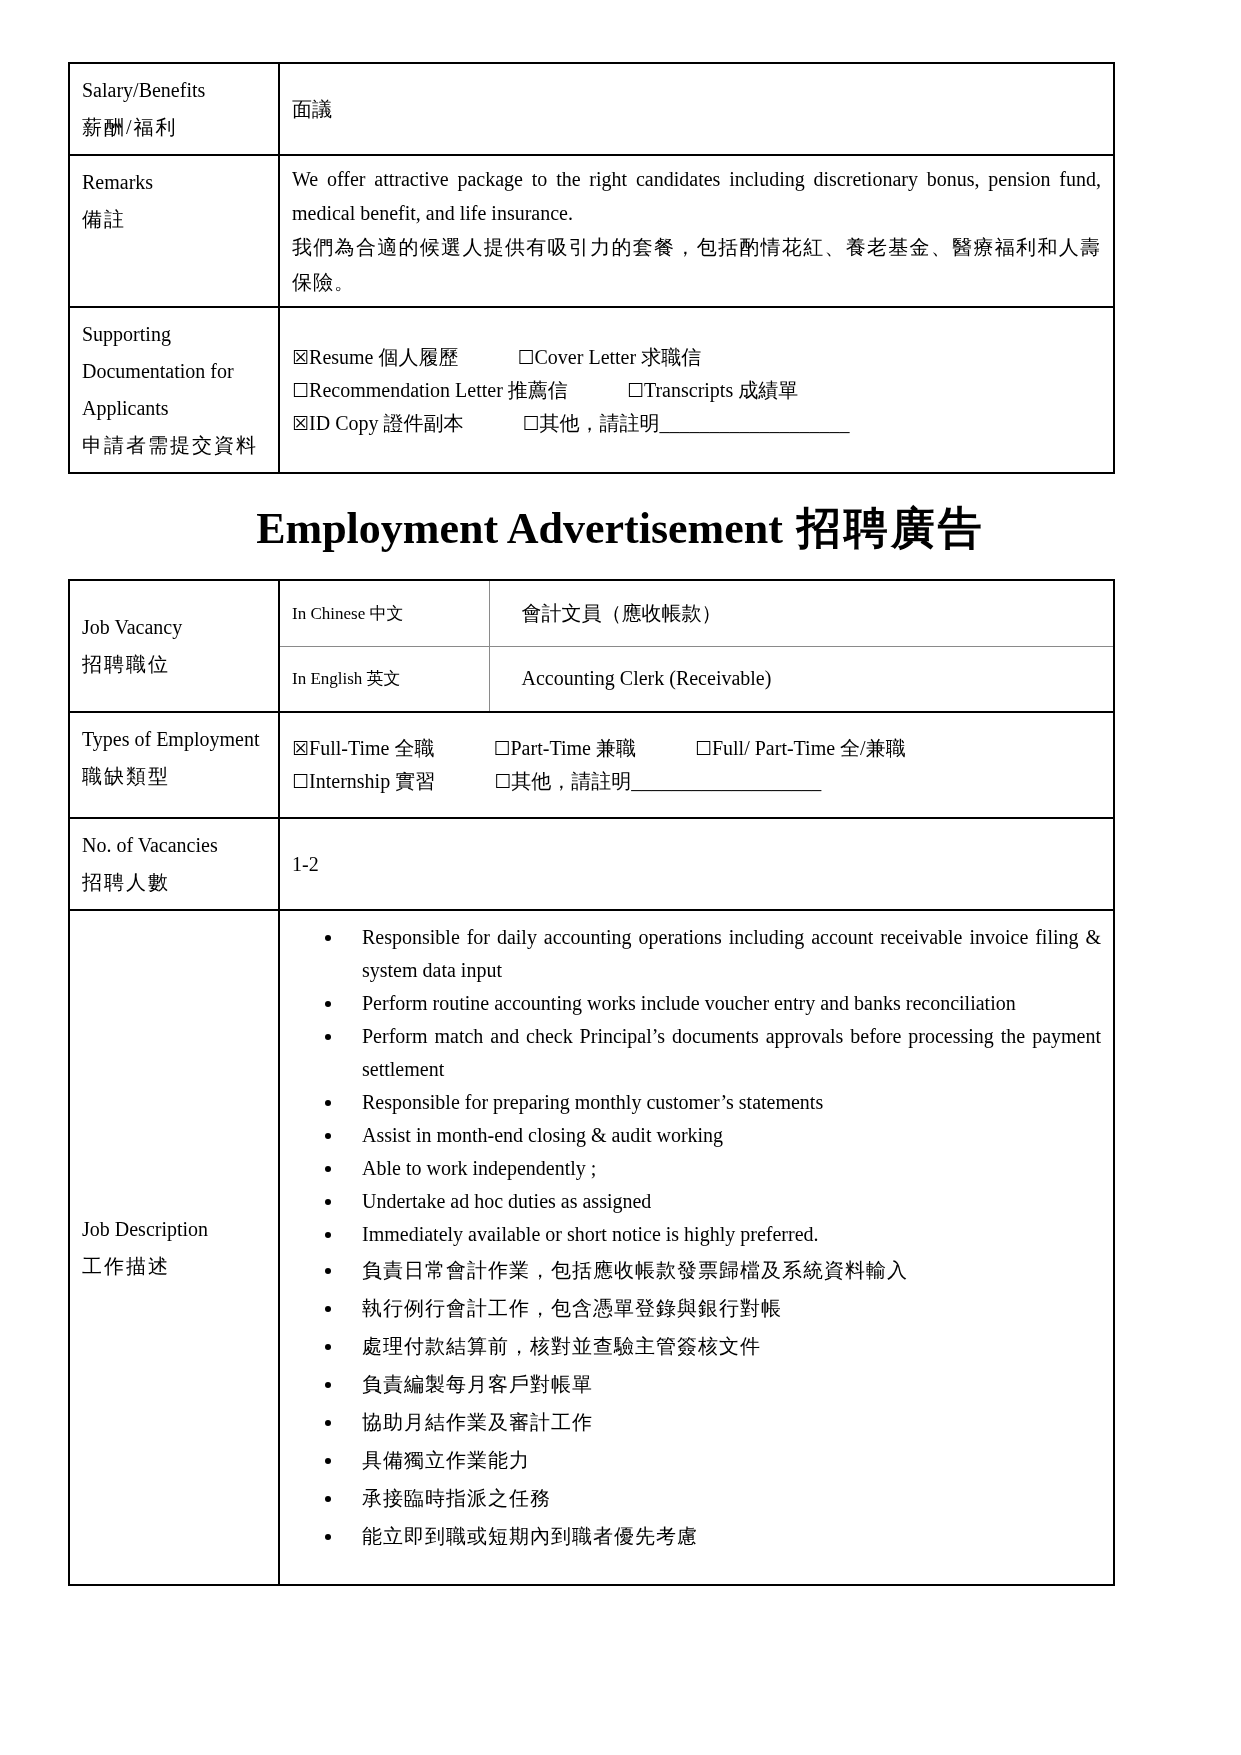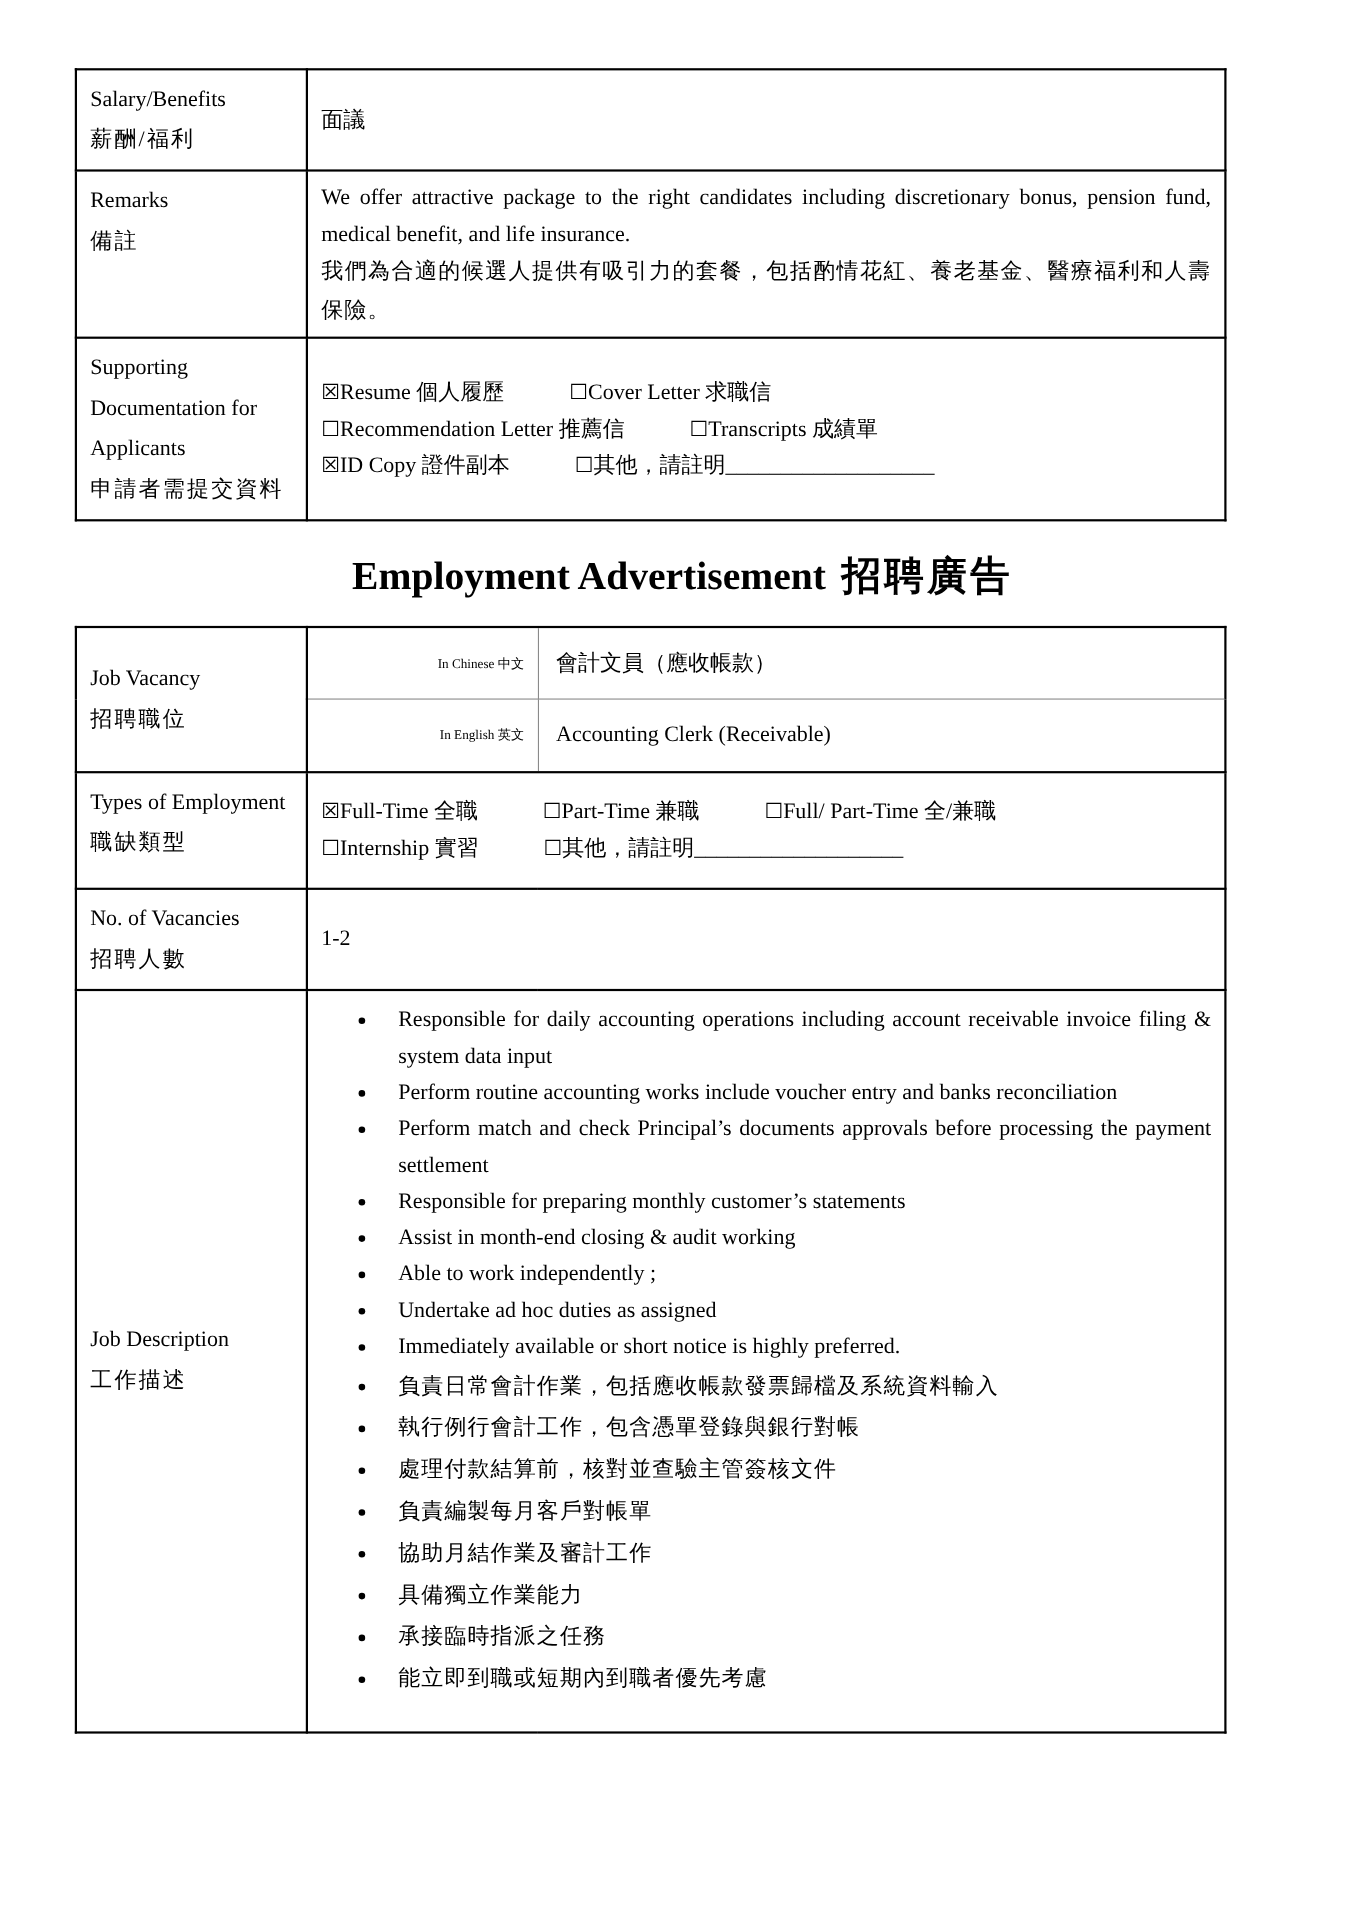--- a/index.html
+++ b/index.html
@@ -15,38 +15,38 @@
   .label .en{display:block;}
   .label .zh{display:block;letter-spacing:2px;}
   .v-mid{vertical-align:middle;}
   .v-top{vertical-align:top;}
   .opt-line{white-space:nowrap;line-height:1.65;}
   .gap{margin-right:54px;}
   .chk{font-family:"DejaVu Sans",sans-serif;font-size:19px;}
   .blank{letter-spacing:0px;}
   .title-block{
     text-align:center;margin:26px 0 22px 0;
-    font-size:36px;font-weight:bold;line-height:1.3;
+    font-size:44px;font-weight:bold;line-height:1.3;
   }
   .title-block .t-zh{margin-left:14px;letter-spacing:3px;}
-  .sub-label{font-size:12px;line-height:1.4;text-align:right;}
+  .sub-label{font-size:17px;line-height:1.4;}
   tr.subrow-a td{border-bottom:1px solid #8a8a8a;}
   tr.subrow-b td{border-top:1px solid #0369a1;}
   td.sub-div-r{border-right:1px solid #8a8a8a;}
   td.sub-div-l{border-left:1px solid #8a8a8a;}
   .just{text-align:justify;}
   p{margin:0;}
   .remarks-en{line-height:1.7;}
   .remarks-zh{line-height:1.75;letter-spacing:1px;}
   ul.jd{margin:4px 0 0 0;padding-left:52px;}
   ul.jd li{padding-left:18px;}
   ul.jd li.en{line-height:1.65;text-align:justify;}
   ul.jd li.zh{line-height:1.9;letter-spacing:1px;}
   .prewrap{white-space:pre-wrap;}
-  .val-indent{padding-left:16px;}
+  .val-indent{padding-left:32px;}
 </style>
 </head>
 <body>
 
 <div class="page">
 
   <table>
     <colgroup>
         <col style="width:210px">
         <col style="width:835px">

